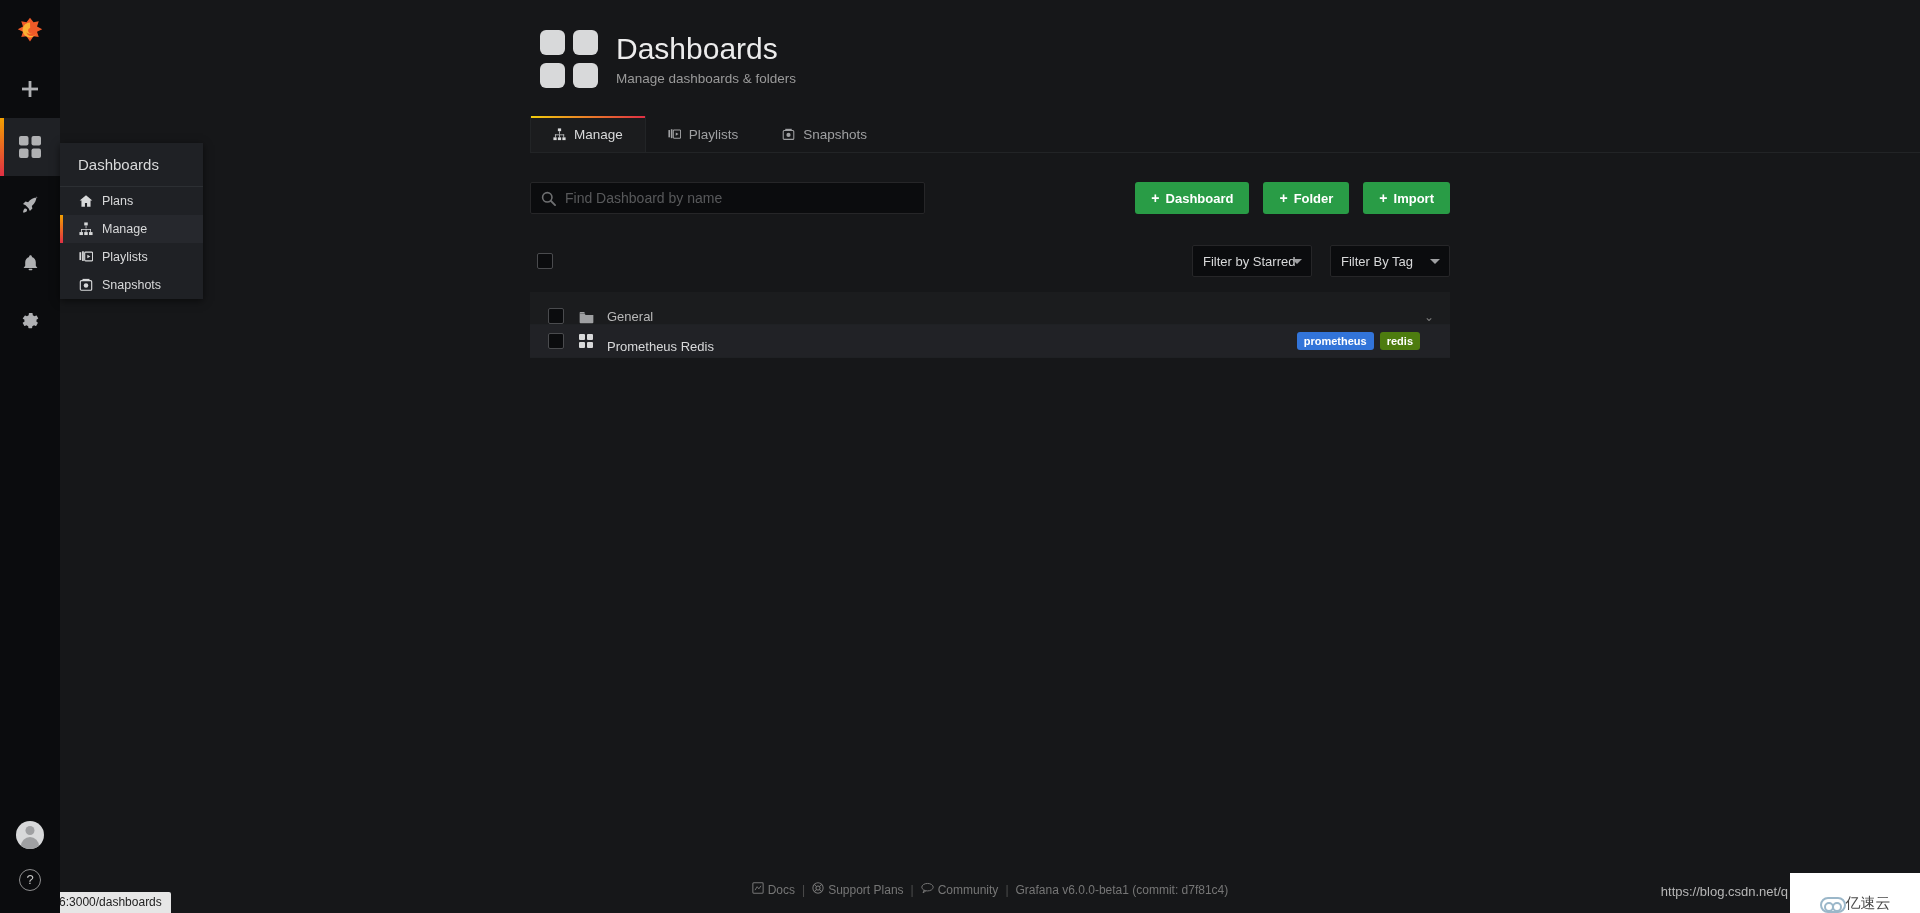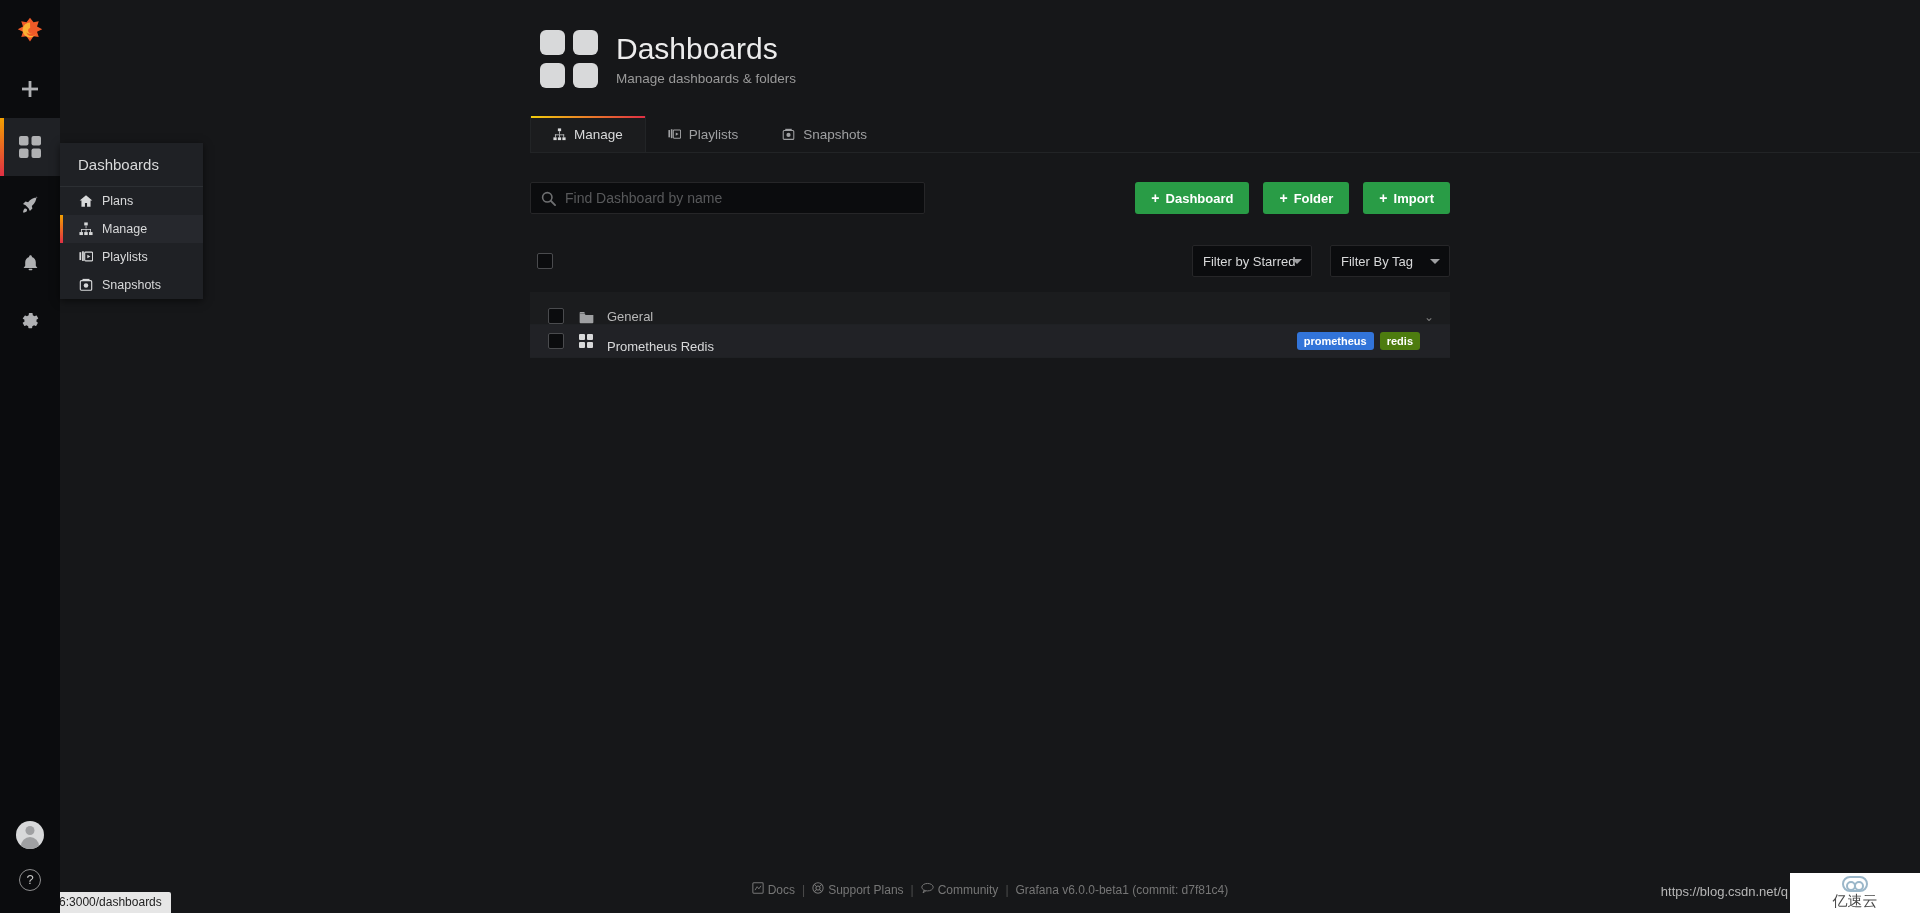--- a/index.html
+++ b/index.html
@@ -193,22 +193,22 @@
     position: absolute; right: 132px; bottom: 14px;
     color: #b7b7b7; font-size: 13px;
   }
   .statusbar {
     position: absolute; left: 0; bottom: 0;
     background: #e6e6e6; color: #222; font-size: 12px;
     padding: 3px 9px 4px 9px; border-top-right-radius: 2px;
   }
   .wm {
     position: absolute; right: 0; bottom: 0; width: 130px; height: 40px;
-    background: #fff; display: flex; align-items: center; justify-content: center;
-    color: #4a4a4a; font-size: 15px; flex-direction: column;
+    background: #fff; display: flex; align-items: flex-end; justify-content: center;
+    color: #4a4a4a; font-size: 15px;
   }
   .wm .cloud {
     width: 26px; height: 16px; border: 2px solid #9bb7c9; border-radius: 8px;
     position: relative;
   }
   .wm .cloud::before, .wm .cloud::after {
     content:""; position:absolute; top:3px; width:6px; height:6px;
     border:2px solid #9bb7c9; border-radius:50%;
   }
   .wm .cloud::before { left: 2px; }

